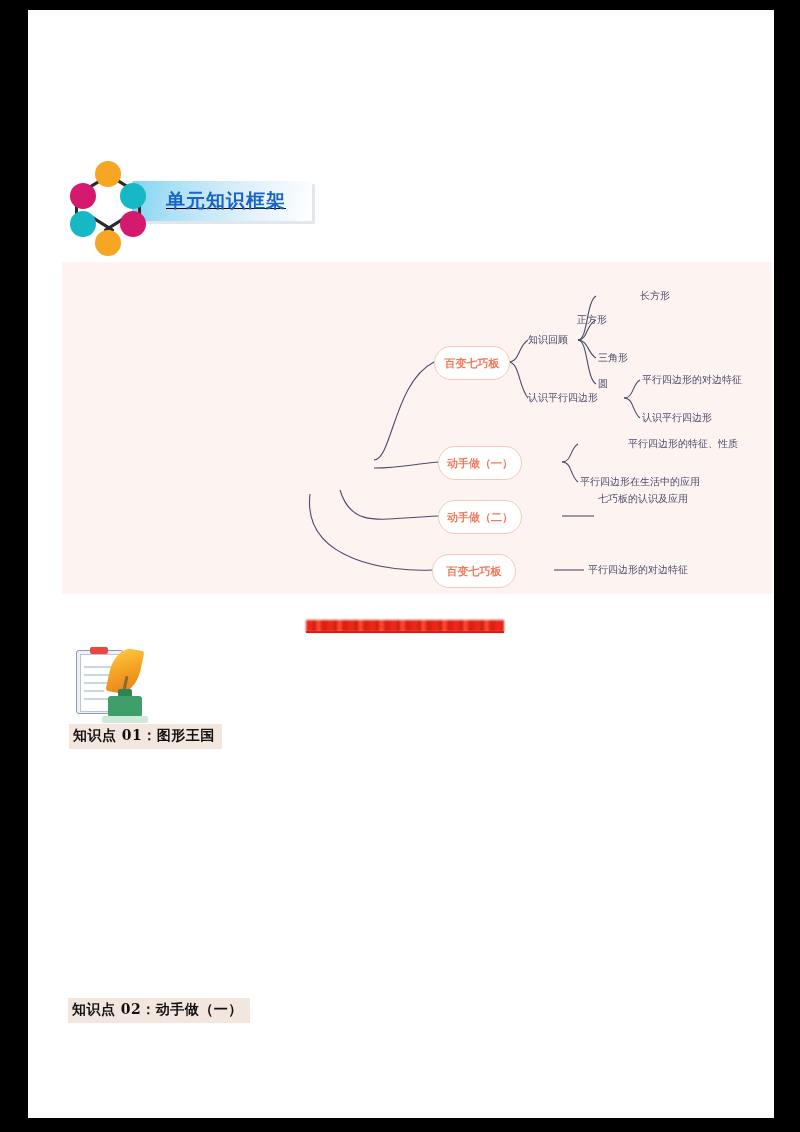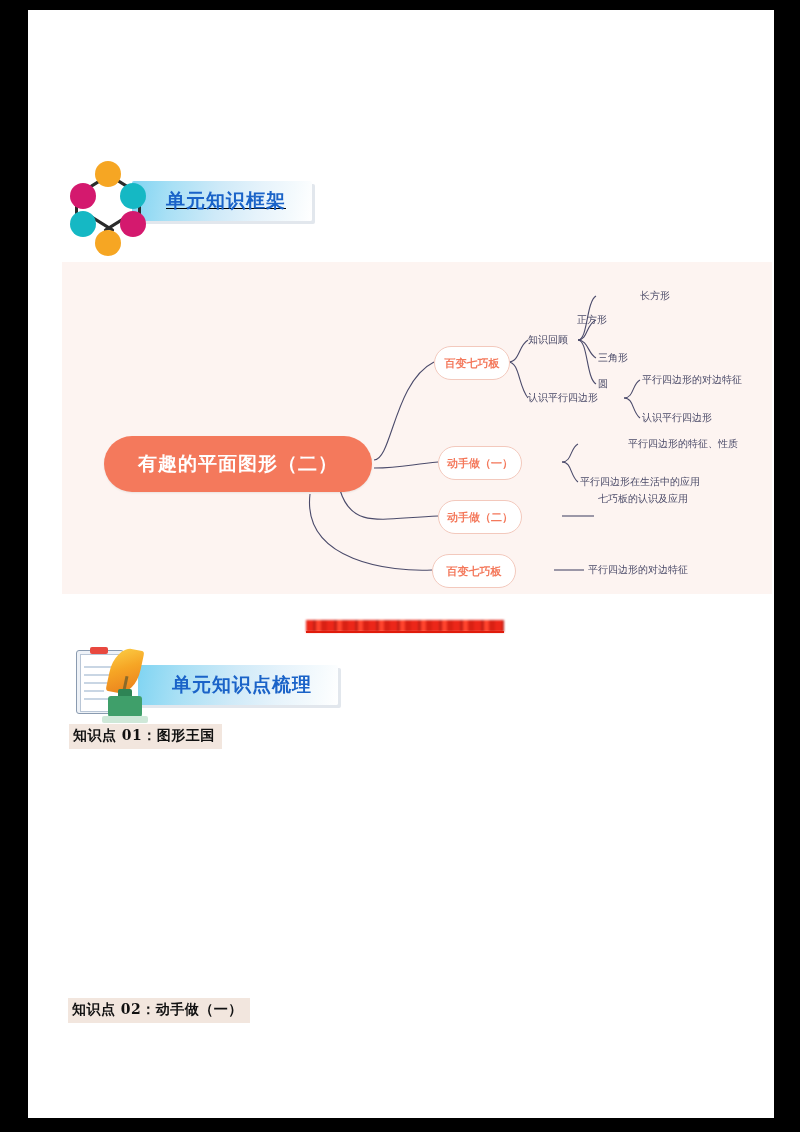--- a/index.html
+++ b/index.html
@@ -110,21 +110,20 @@
 
         <path d="M500 200 C 510 200, 508 186, 516 182"></path>
         <path d="M500 200 C 510 200, 508 214, 516 220"></path>
 
         <path d="M500 254 L 532 254"></path>
 
         <path d="M492 308 L 522 308"></path>
       </g>
     </svg>
 
-    <div class="mm-node mm-root" style="left:42px;top:174px;width:268px;height:56px;">有趣的平面图形（二）</div>
 
     <div class="mm-node mm-branch" style="left:372px;top:84px;width:74px;height:32px;">百变七巧板</div>
     <div class="mm-node mm-branch" style="left:376px;top:184px;width:82px;height:32px;">动手做（一）</div>
     <div class="mm-node mm-branch" style="left:376px;top:238px;width:82px;height:32px;">动手做（二）</div>
     <div class="mm-node mm-branch" style="left:370px;top:292px;width:82px;height:32px;">百变七巧板</div>
 
     <div class="mm-leaf" style="left:466px;top:71px;">知识回顾</div>
     <div class="mm-leaf" style="left:466px;top:129px;">认识平行四边形</div>
 
     <div class="mm-leaf" style="left:536px;top:27px;margin-left:42px;">长方形</div>
@@ -156,21 +155,18 @@
       <div class="clip-line" style="top:28px;width:28px;"></div>
       <div class="clip-line" style="top:36px;width:28px;"></div>
       <div class="clip-line" style="top:44px;width:20px;"></div>
       <div class="clip-line" style="top:52px;width:28px;"></div>
       <div class="quill"></div>
       <div class="quill-stem"></div>
       <div class="ink-neck"></div>
       <div class="ink-pot"></div>
       <div class="ink-base"></div>
     </div>
-    <div class="banner-bar">
-      <span class="label">单元知识点梳理</span>
-    </div>
   </div>
 
   <div class="kp-head" id="kp1">知识点 01：图形王国</div>
   <div class="kp-head" id="kp2">知识点 02：动手做（一）</div>
 
 </div>
 
 </body></html>

